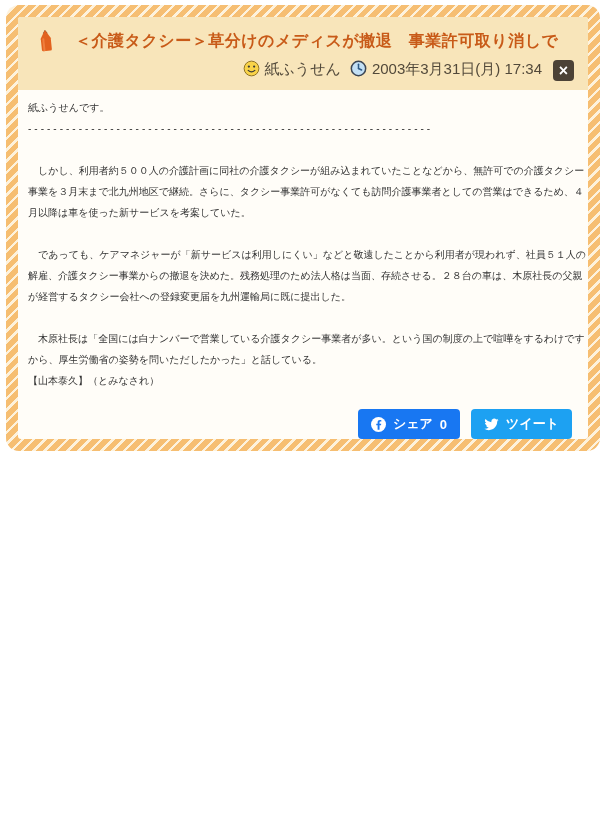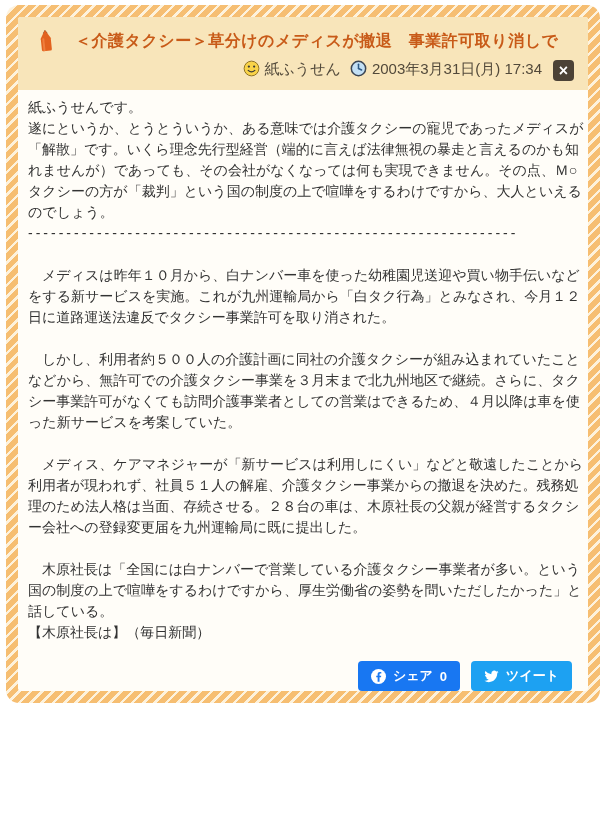--- a/index.html
+++ b/index.html
@@ -54,21 +54,21 @@
     color: #ffffff;
     border-radius: 4px;
     display: flex; align-items: center; justify-content: center;
     font-size: 16px; font-weight: bold;
     margin-left: 6px;
     cursor: pointer;
     line-height: 1;
   }
   .post-body {
     padding: 7px 2px 4px 10px;
-    font-size: 14px;
+    font-size: 10px;
     line-height: 21px;
     color: #333333;
   }
   .para { margin: 0; word-break: break-all; }
   .para.gap { margin-top: 21px; }
   .para.dashes {
     letter-spacing: 3px;
     white-space: nowrap;
     overflow: hidden;
     color: #333333;
@@ -134,27 +134,25 @@
             <path d="M9 9 L12.3 10.6" stroke="#2e5a85" stroke-width="1.6" stroke-linecap="round"></path>
           </svg>
         </span>
         <span>2003年3月31日(月) 17:34</span>
         <span class="close-btn">×</span>
       </div>
     </div>
 
     <div class="post-body">
       <p class="para">紙ふうせんです。</p>
-      <p class="para">遂にというか、とうとういうか、ある意味では介護タクシーの寵児であったメディスが「解散」です。いくら理念先行型経営（端的に言えば法律無視の暴走と言えるのかも知れませんが）であっても、その会社がなくなっては何も実現できません。その点、Ｍ○タクシーの方が「裁判」という国の制度の上で喧嘩をするわけですから、大人といえるのでしょう。</p>
       <p class="para dashes">----------------------------------------------------------------</p>
-      <p class="para gap">　メディスは昨年１０月から、白ナンバー車を使った幼稚園児送迎や買い物手伝いなどをする新サービスを実施。これが九州運輸局から「白タク行為」とみなされ、今月１２日に道路運送法違反でタクシー事業許可を取り消された。</p>
       <p class="para gap">　しかし、利用者約５００人の介護計画に同社の介護タクシーが組み込まれていたことなどから、無許可での介護タクシー事業を３月末まで北九州地区で継続。さらに、タクシー事業許可がなくても訪問介護事業者としての営業はできるため、４月以降は車を使った新サービスを考案していた。</p>
-      <p class="para gap">　メディス、ケアマネジャーが「新サービスは利用しにくい」などと敬遠したことから利用者が現われず、社員５１人の解雇、介護タクシー事業からの撤退を決めた。残務処理のため法人格は当面、存続させる。２８台の車は、木原社長の父親が経営するタクシー会社への登録変更届を九州運輸局に既に提出した。</p>
+      <p class="para gap">　であっても、ケアマネジャーが「新サービスは利用しにくい」などと敬遠したことから利用者が現われず、社員５１人の解雇、介護タクシー事業からの撤退を決めた。残務処理のため法人格は当面、存続させる。２８台の車は、木原社長の父親が経営するタクシー会社への登録変更届を九州運輸局に既に提出した。</p>
       <p class="para gap">　木原社長は「全国には白ナンバーで営業している介護タクシー事業者が多い。という国の制度の上で喧嘩をするわけですから、厚生労働省の姿勢を問いただしたかった」と話している。</p>
-      <p class="para">【木原社長は】（毎日新聞）</p>
+      <p class="para">【山本泰久】（とみなされ）</p>
     </div>
 
     <div class="share-row">
       <button class="share-btn fb-btn">
         <span class="icon">
           <svg width="15" height="15" viewBox="0 0 16 16">
             <circle cx="8" cy="8" r="8" fill="#ffffff"></circle>
             <path d="M9.1 13.5V8.9h1.55l.25-1.8H9.1V5.95c0-.52.25-1.03 1.05-1.03h.85V3.4s-.75-.13-1.47-.13c-1.5 0-2.48.9-2.48 2.55v1.28H5.6v1.8h1.45v4.6z" fill="#1877f2"></path>
           </svg>
         </span>

